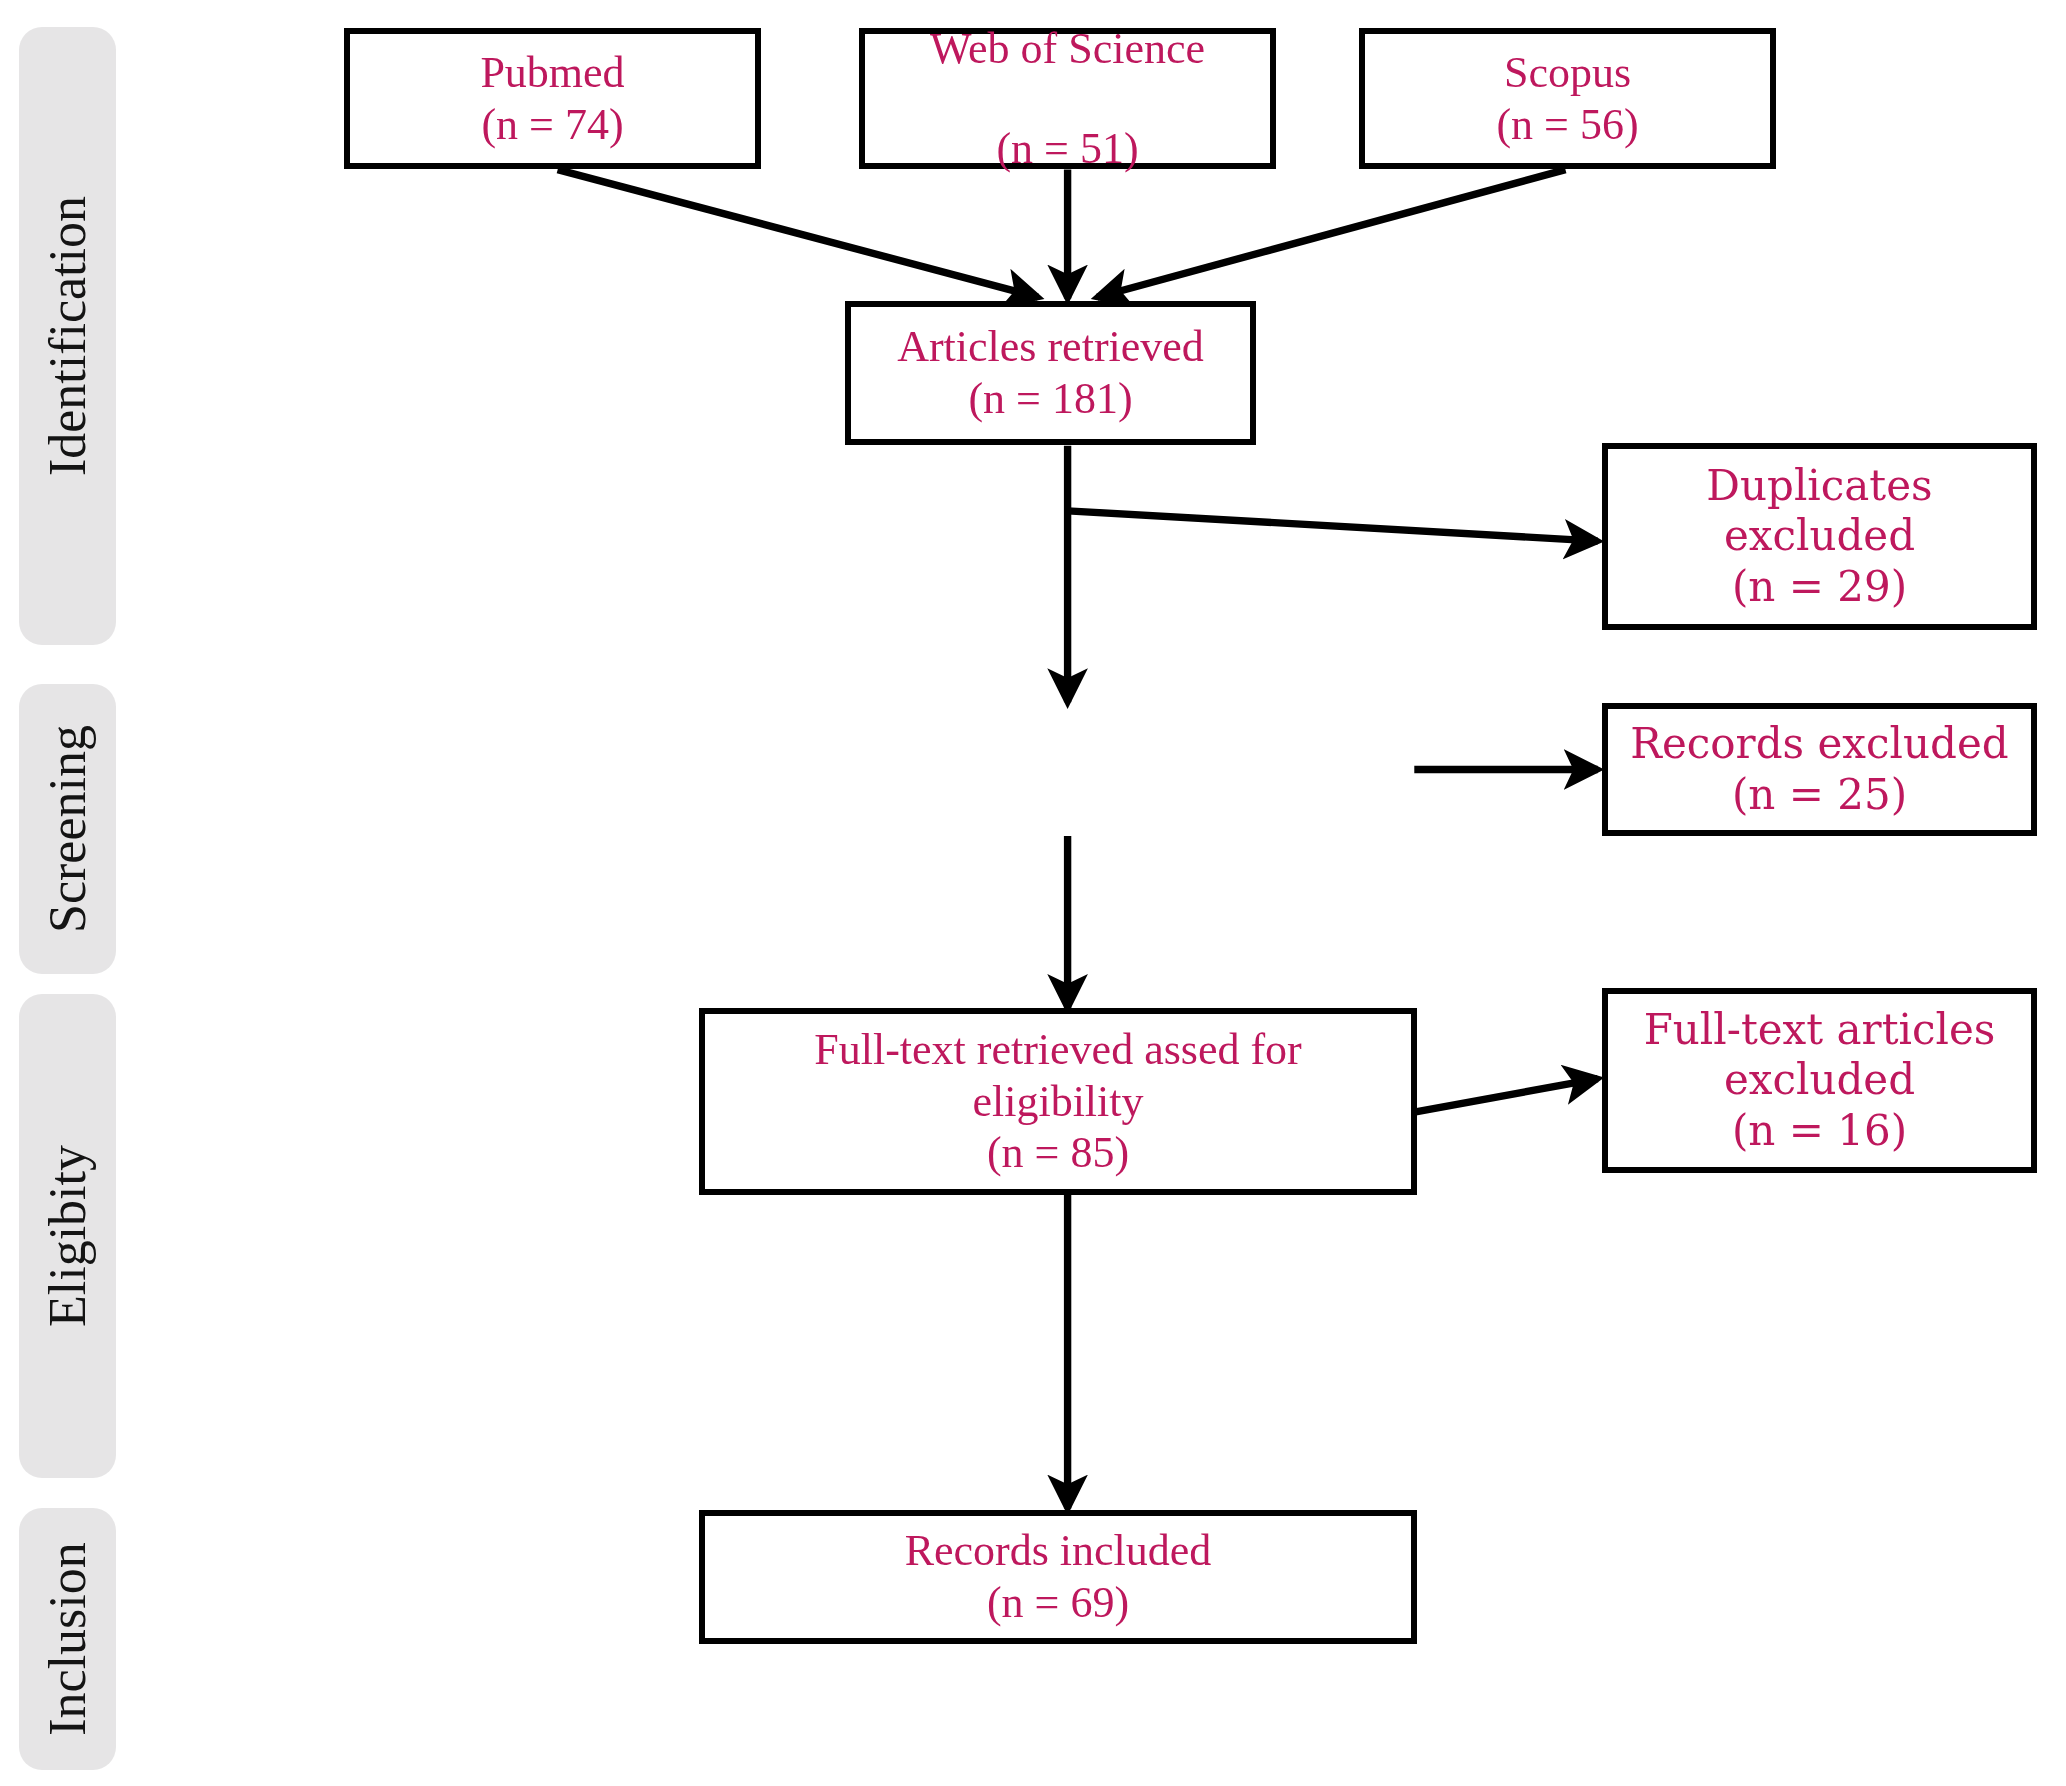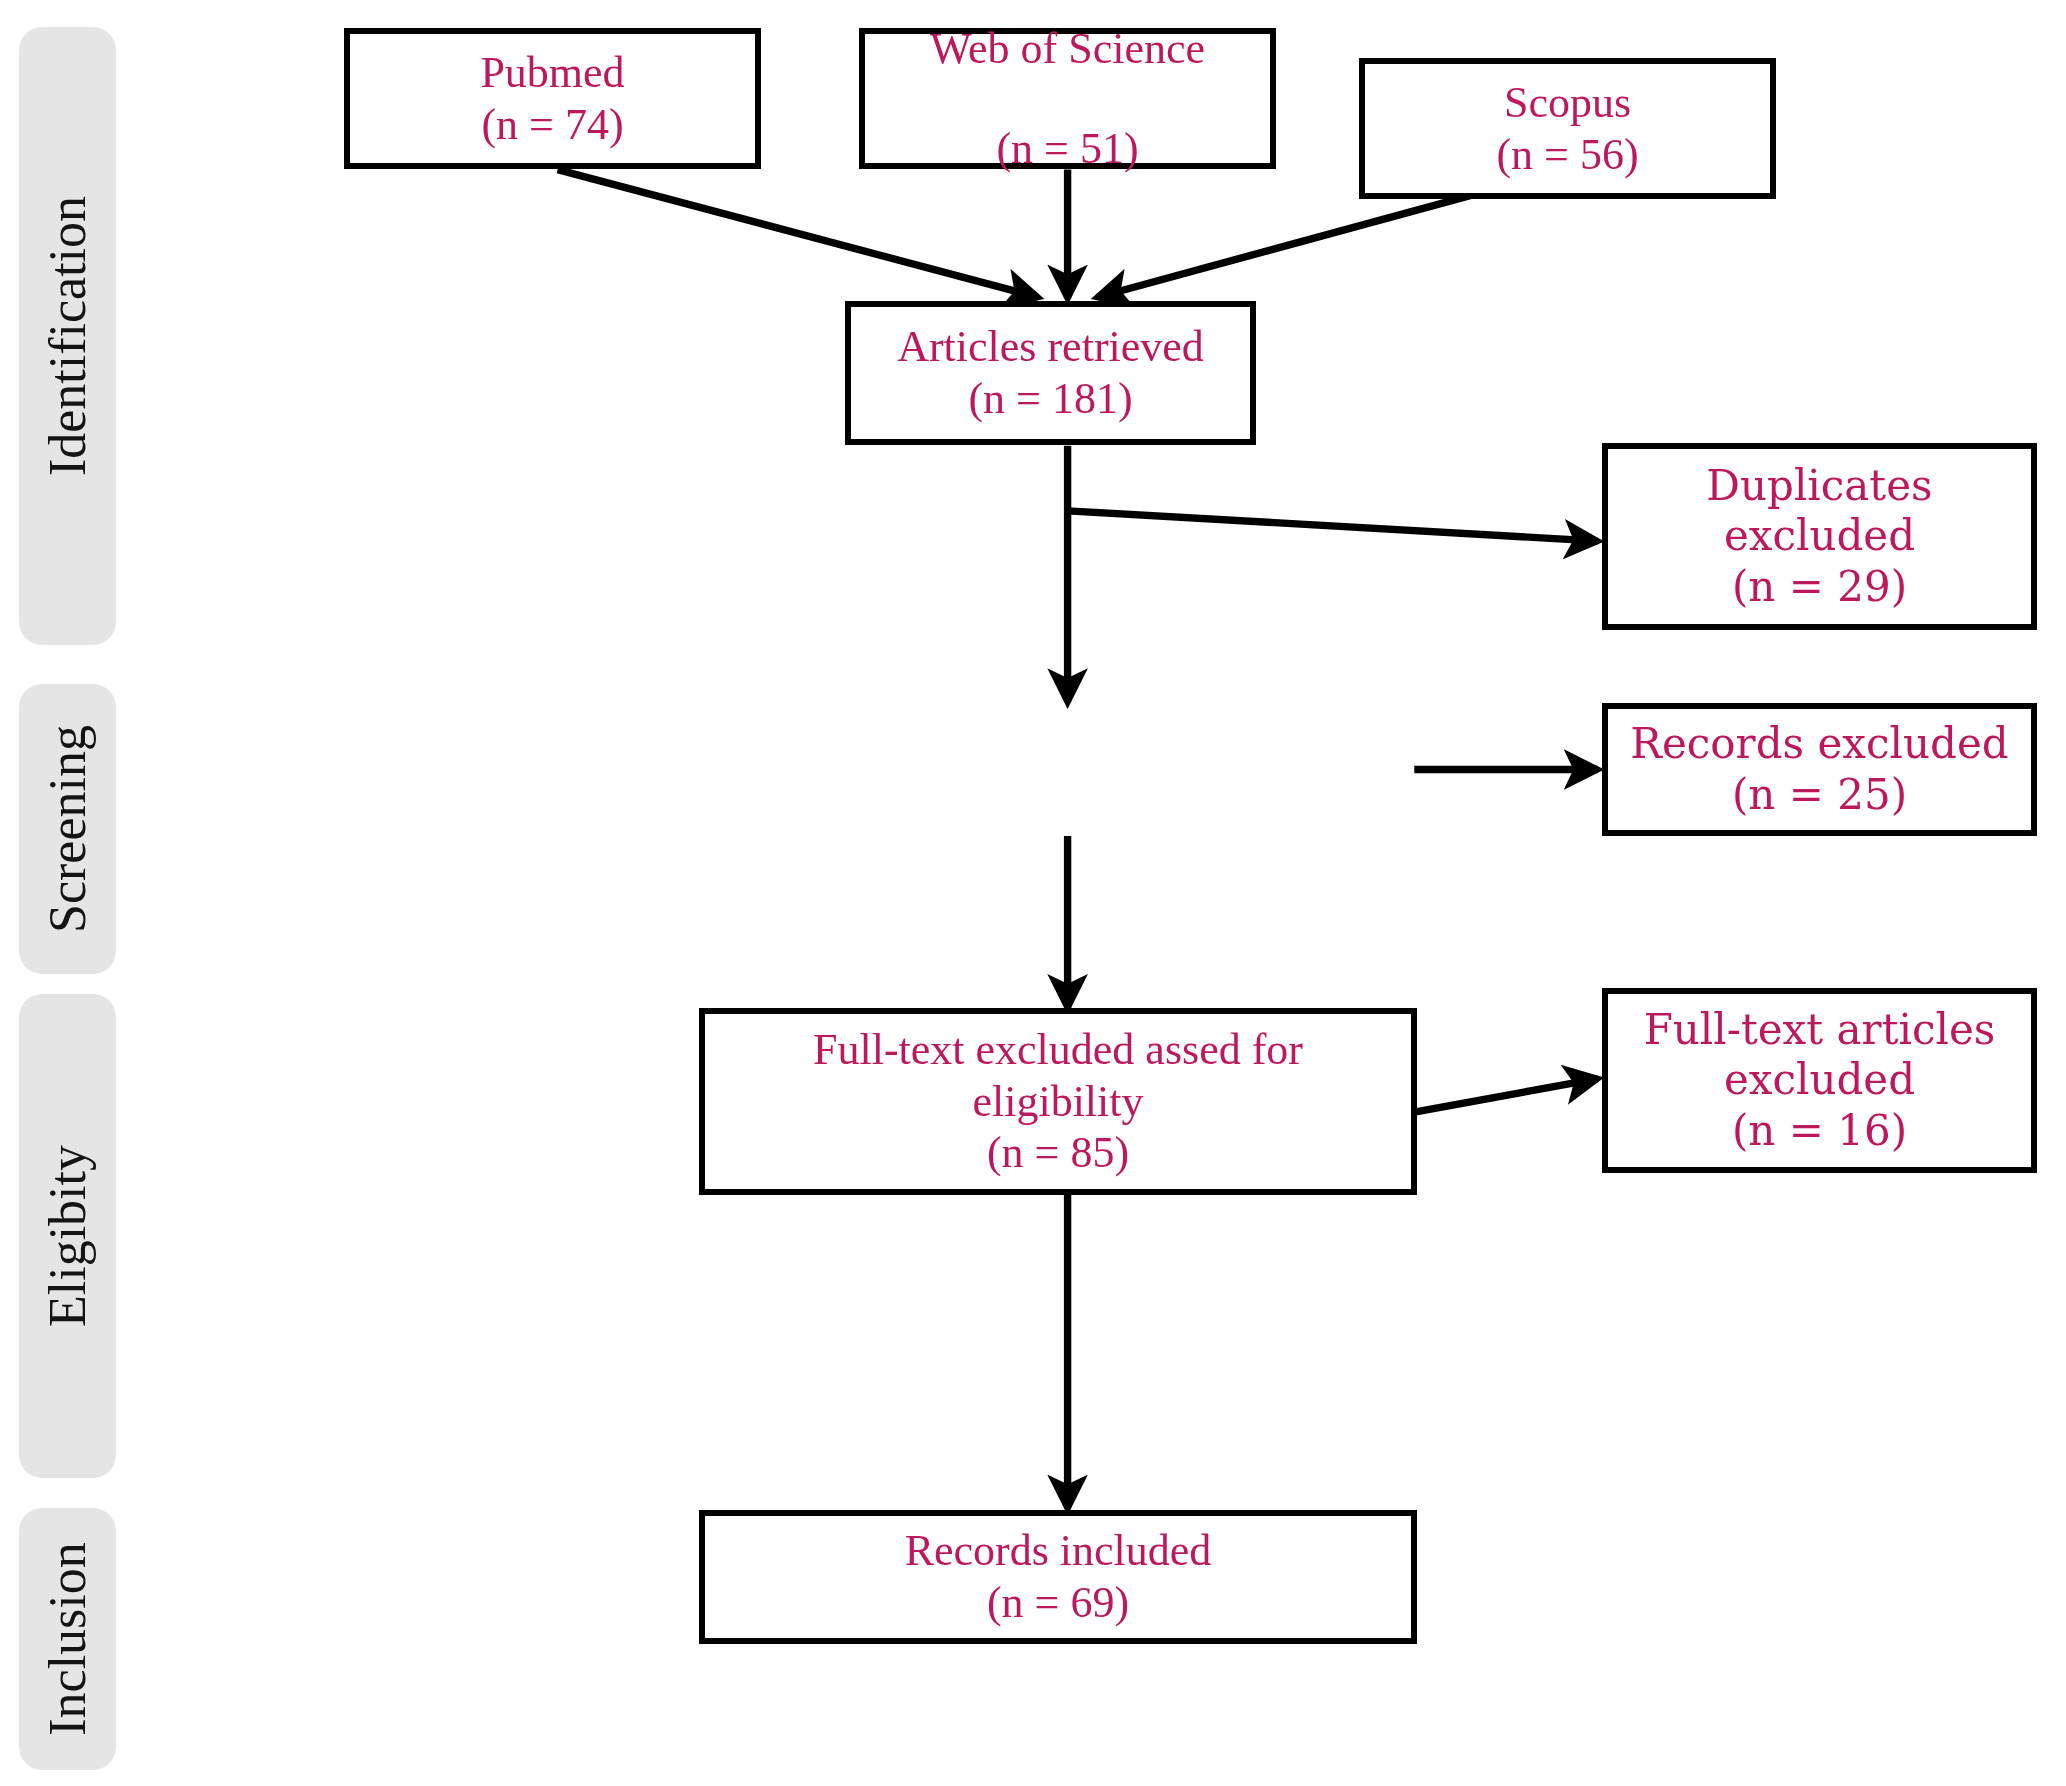--- a/index.html
+++ b/index.html
@@ -113,21 +113,21 @@
   <div class="node" style="left:344px; top:28px; width:417px; height:141px;">
     <span class="line">Pubmed</span>
     <span class="line">(n = 74)</span>
   </div>
 
   <div class="node" style="left:859px; top:28px; width:417px; height:141px;gap:48px;">
     <span class="line">Web of Science</span>
     <span class="line">(n = 51)</span>
   </div>
 
-  <div class="node" style="left:1359px; top:28px; width:417px; height:141px;margin-top:30px;">
+  <div class="node" style="left:1359px; top:28px; width:417px; height:141px;">
     <span class="line">Scopus</span>
     <span class="line">(n = 56)</span>
   </div>
 
   <div class="node" style="left:845px; top:301px; width:411px; height:144px;">
     <span class="line">Articles retrieved</span>
     <span class="line">(n = 181)</span>
   </div>
 
   <div class="node right-node" style="left:1602px; top:443px; width:435px; height:187px;">
@@ -136,21 +136,21 @@
     <span class="line">(n = 29)</span>
   </div>
 
 
   <div class="node right-node" style="left:1602px; top:703px; width:435px; height:133px;">
     <span class="line">Records excluded</span>
     <span class="line">(n = 25)</span>
   </div>
 
   <div class="node wide" style="left:699px; top:1008px; width:718px; height:187px;">
-    <span class="line">Full-text excluded assed for</span>
+    <span class="line">Full-text retrieved assed for</span>
     <span class="line">eligibility</span>
     <span class="line">(n = 85)</span>
   </div>
 
   <div class="node right-node" style="left:1602px; top:988px; width:435px; height:185px;">
     <span class="line">Full-text articles</span>
     <span class="line">excluded</span>
     <span class="line">(n = 16)</span>
   </div>
 

